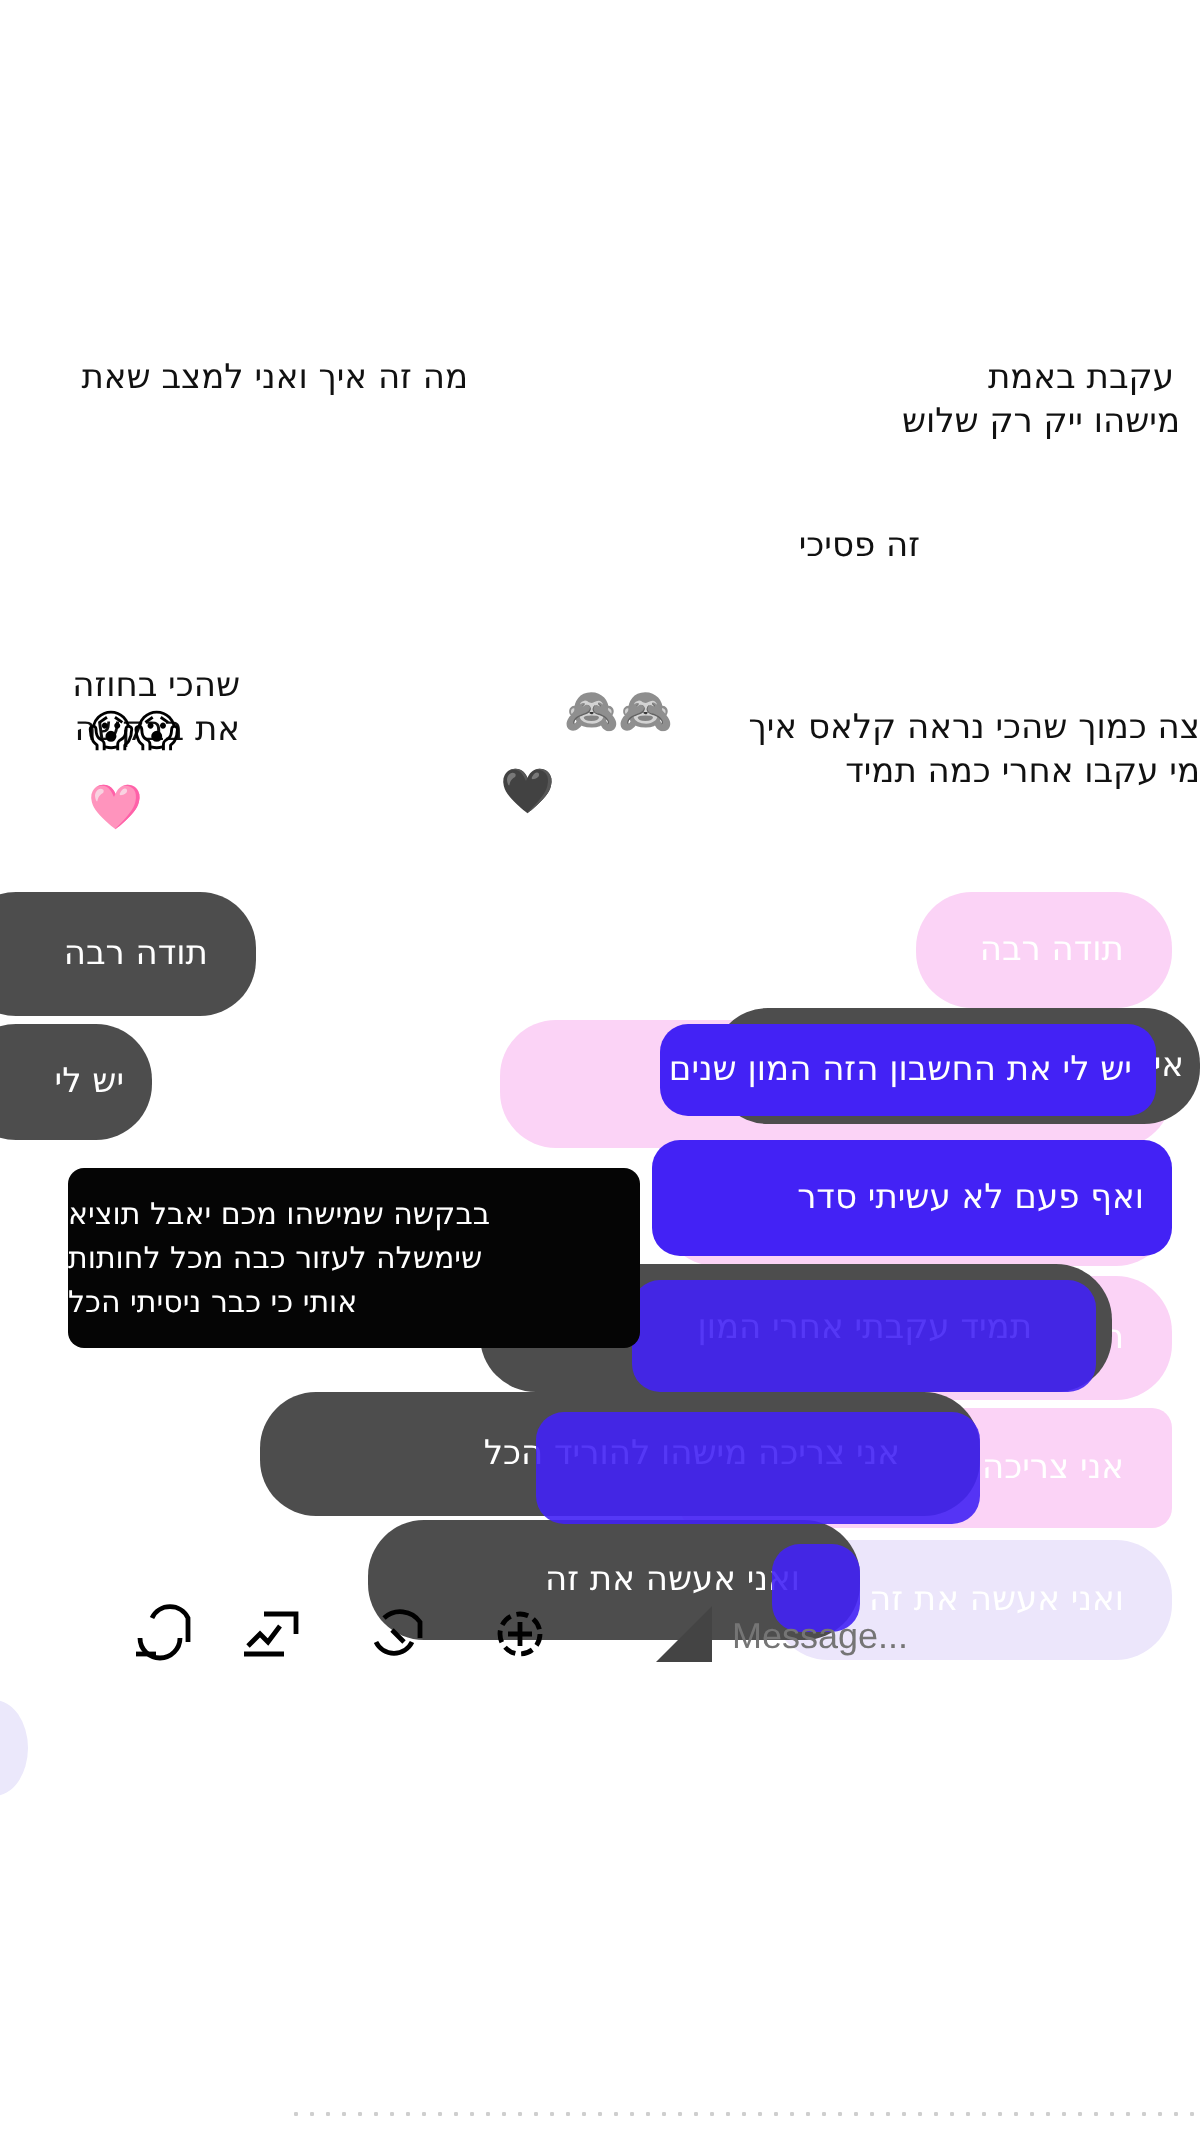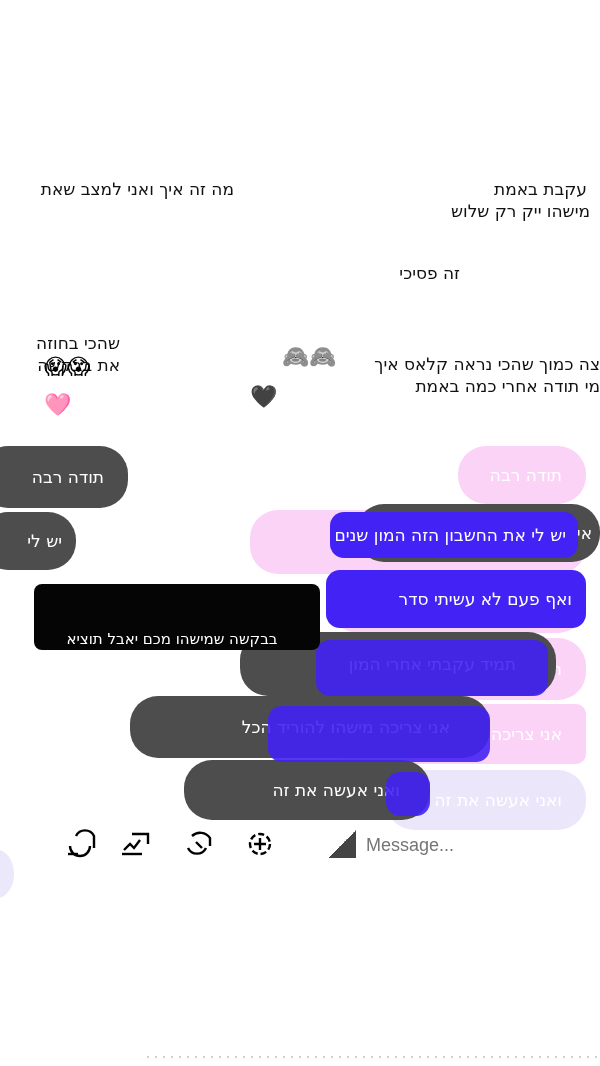--- a/index.html
+++ b/index.html
@@ -36,21 +36,21 @@
 </div>
 <div class="txt" style="right:140px; top:262px;">
   <div>זה פסיכי</div>
 </div>
 <div class="txt" style="right:480px; top:332px;">
   <div>שהכי בחוזה</div>
   <div>את בבקשה</div>
 </div>
 <div class="txt" style="right:0px; top:328px;margin-top:25px;">
   <div>צה כמוך שהכי נראה קלאס איך</div>
-  <div>מי תודה אחרי כמה באמת</div>
+  <div>מי עקבו אחרי כמה תמיד</div>
 </div>
 
 <span class="emoji" style="left:44px; top:356px;">😱😱</span>
 <span class="emoji" style="left:44px; top:394px;">🩷</span>
 <span class="emoji" style="left:282px; top:346px; filter:grayscale(1);">🙈🙈</span>
 <span class="emoji" style="left:250px; top:386px;">🖤</span>
 
 <div class="bubble pink" style="left:458px; top:446px; width:128px; height:58px; padding-right:24px;">
     <span>תודה רבה</span>
   </div>
@@ -92,26 +92,28 @@
 <div class="bubble blue" style="left:330px; top:512px; width:248px; height:46px; padding-right:12px;">
     <span>יש לי את החשבון הזה המון שנים</span>
   </div>
 <div class="bubble blue" style="left:326px; top:570px; width:260px; height:58px; padding-right:14px;">
     <span>ואף פעם לא עשיתי סדר</span>
   </div>
 <div class="bubble blue" style="left:316px; top:640px; width:232px; height:56px; padding-right:12px; opacity:0.9;"></div>
 <div class="bubble blue" style="left:268px; top:706px; width:222px; height:56px; opacity:0.9;"></div>
 <div class="bubble blue" style="left:386px; top:772px; width:44px; height:44px; opacity:0.9;"></div>
 
-<div class="bubble black" style="left:34px; top:584px; width:286px; height:66px; flex-direction:row; align-items:flex-end; justify-content:center; padding-right:10px; font-size:15px; line-height:22px;">
+<div class="bubble black" style="left:34px; top:584px; width:286px; height:90px; flex-direction:column; align-items:flex-end; justify-content:center; padding-right:10px; font-size:15px; line-height:22px;">
   <span>בבקשה שמישהו מכם יאבל תוציא</span>
+  <span>שימשלה לעזור כבה מכל לחותות</span>
+  <span>אותי כי כבר ניסיתי הכל</span>
 </div>
 
 <div class="avatar-ghost"></div>
-<div style="position:absolute; left:0; top:822px; width:520px; height:44px;">
+<div style="position:absolute; left:0; top:795px; width:520px; height:44px;">
   <div class="icon" style="left:66px; top:6px;">
     <svg viewBox="0 0 34 30" fill="none" stroke="#000" stroke-width="2.4">
         <path d="M4 18 a10 10 0 0 0 20 0"></path>
         <path d="M10 8 a10 10 0 0 1 18 0 v12"></path>
         <path d="M2 26 h10"></path>
       </svg>
   </div>
   <div class="icon" style="left:120px; top:6px;">
     <svg viewBox="0 0 34 30" fill="none" stroke="#000" stroke-width="2.4">
         <path d="M4 22 l6 -6 l4 4 l6 -8"></path>

